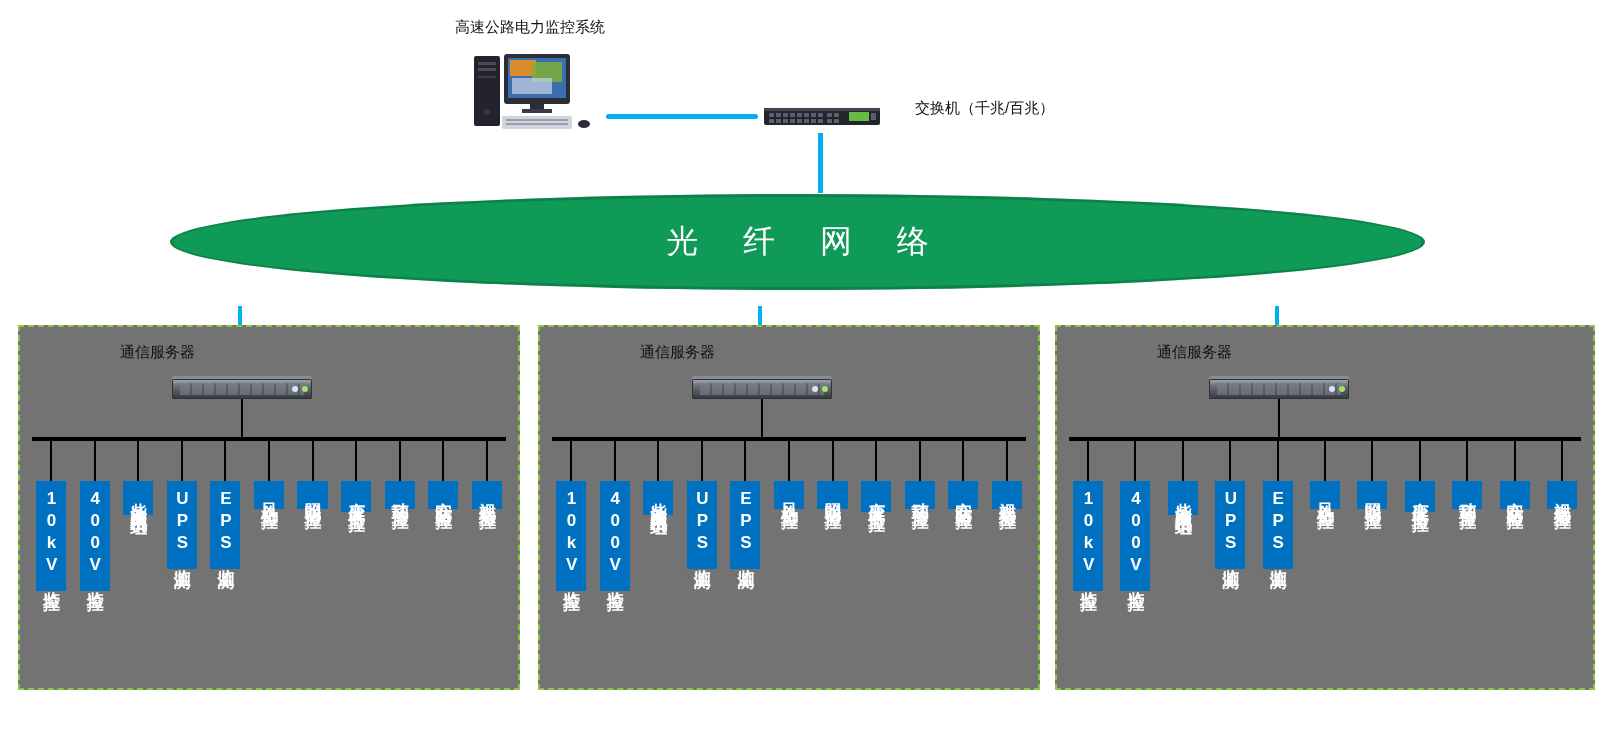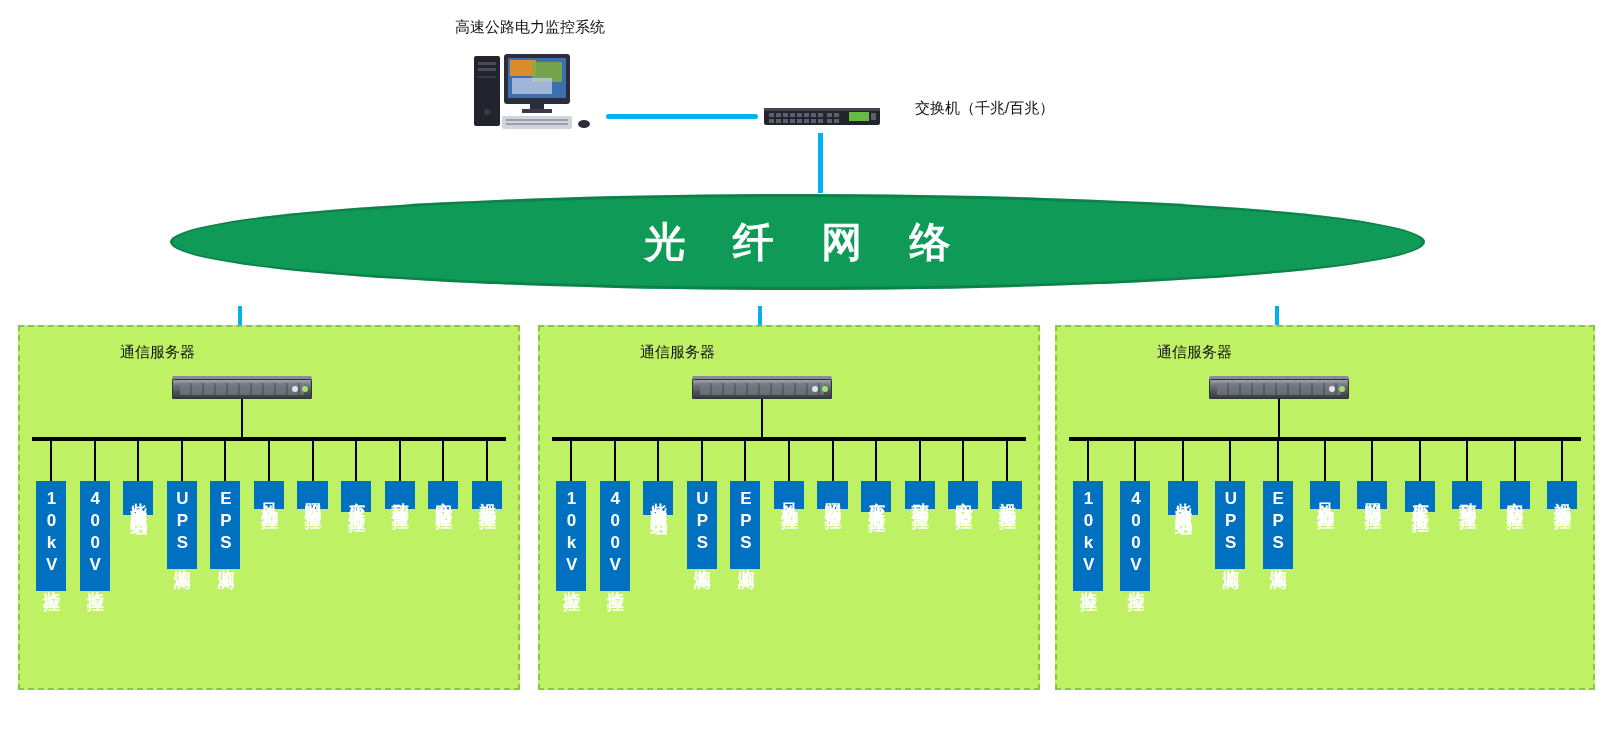--- a/index.html
+++ b/index.html
@@ -18,26 +18,26 @@
   .pc-icon{position:absolute;left:472px;top:50px;}
   .switch-icon{position:absolute;left:763px;top:100px;}
 
   .hline{position:absolute;left:606px;top:114px;width:152px;height:5px;background:var(--cyan);border-radius:3px;}
   .vline-switch{position:absolute;left:818px;top:133px;width:5px;height:60px;background:var(--cyan);}
 
   .ellipse{position:absolute;left:170px;top:194px;width:1255px;height:96px;
     background:var(--green);border-radius:50%;
     box-shadow:inset 0 0 0 3px rgba(0,60,30,.25);
     display:flex;align-items:center;justify-content:center;}
-  .ellipse span{color:#fff;font-size:41px;font-weight:700;letter-spacing:18px;text-indent:18px;}
+  .ellipse span{color:#fff;font-size:32px;font-weight:400;letter-spacing:18px;text-indent:18px;}
 
   .dropline{position:absolute;top:306px;width:4px;height:58px;background:var(--cyan);}
   .dl1{left:238px;} .dl2{left:758px;} .dl3{left:1275px;}
 
-  .group{position:absolute;top:325px;height:365px;border:2px dashed var(--boxborder);background:#bef264;}
+  .group{position:absolute;top:325px;height:365px;border:2px dashed var(--boxborder);background:#737373;}
   .g1{left:18px;width:502px;} .g2{left:538px;width:502px;} .g3{left:1055px;width:540px;}
 
   .group-label{position:absolute;left:100px;top:16px;font-size:15px;color:#111;}
 
   .server{position:absolute;left:222px;top:52px;transform:translateX(-50%);
     width:140px;height:20px;border-radius:2px;
     background:linear-gradient(#a8adb5,#6a6f77 35%,#42464d 80%,#34383e);
     box-shadow:0 -3px 0 #888d95, inset 0 0 0 1px #2e3237;}
   .server::before{content:"";position:absolute;left:8px;right:8px;top:4px;height:12px;
     background:repeating-linear-gradient(90deg,#777c84 0 10px,#565b63 10px 12px);opacity:.7;}

